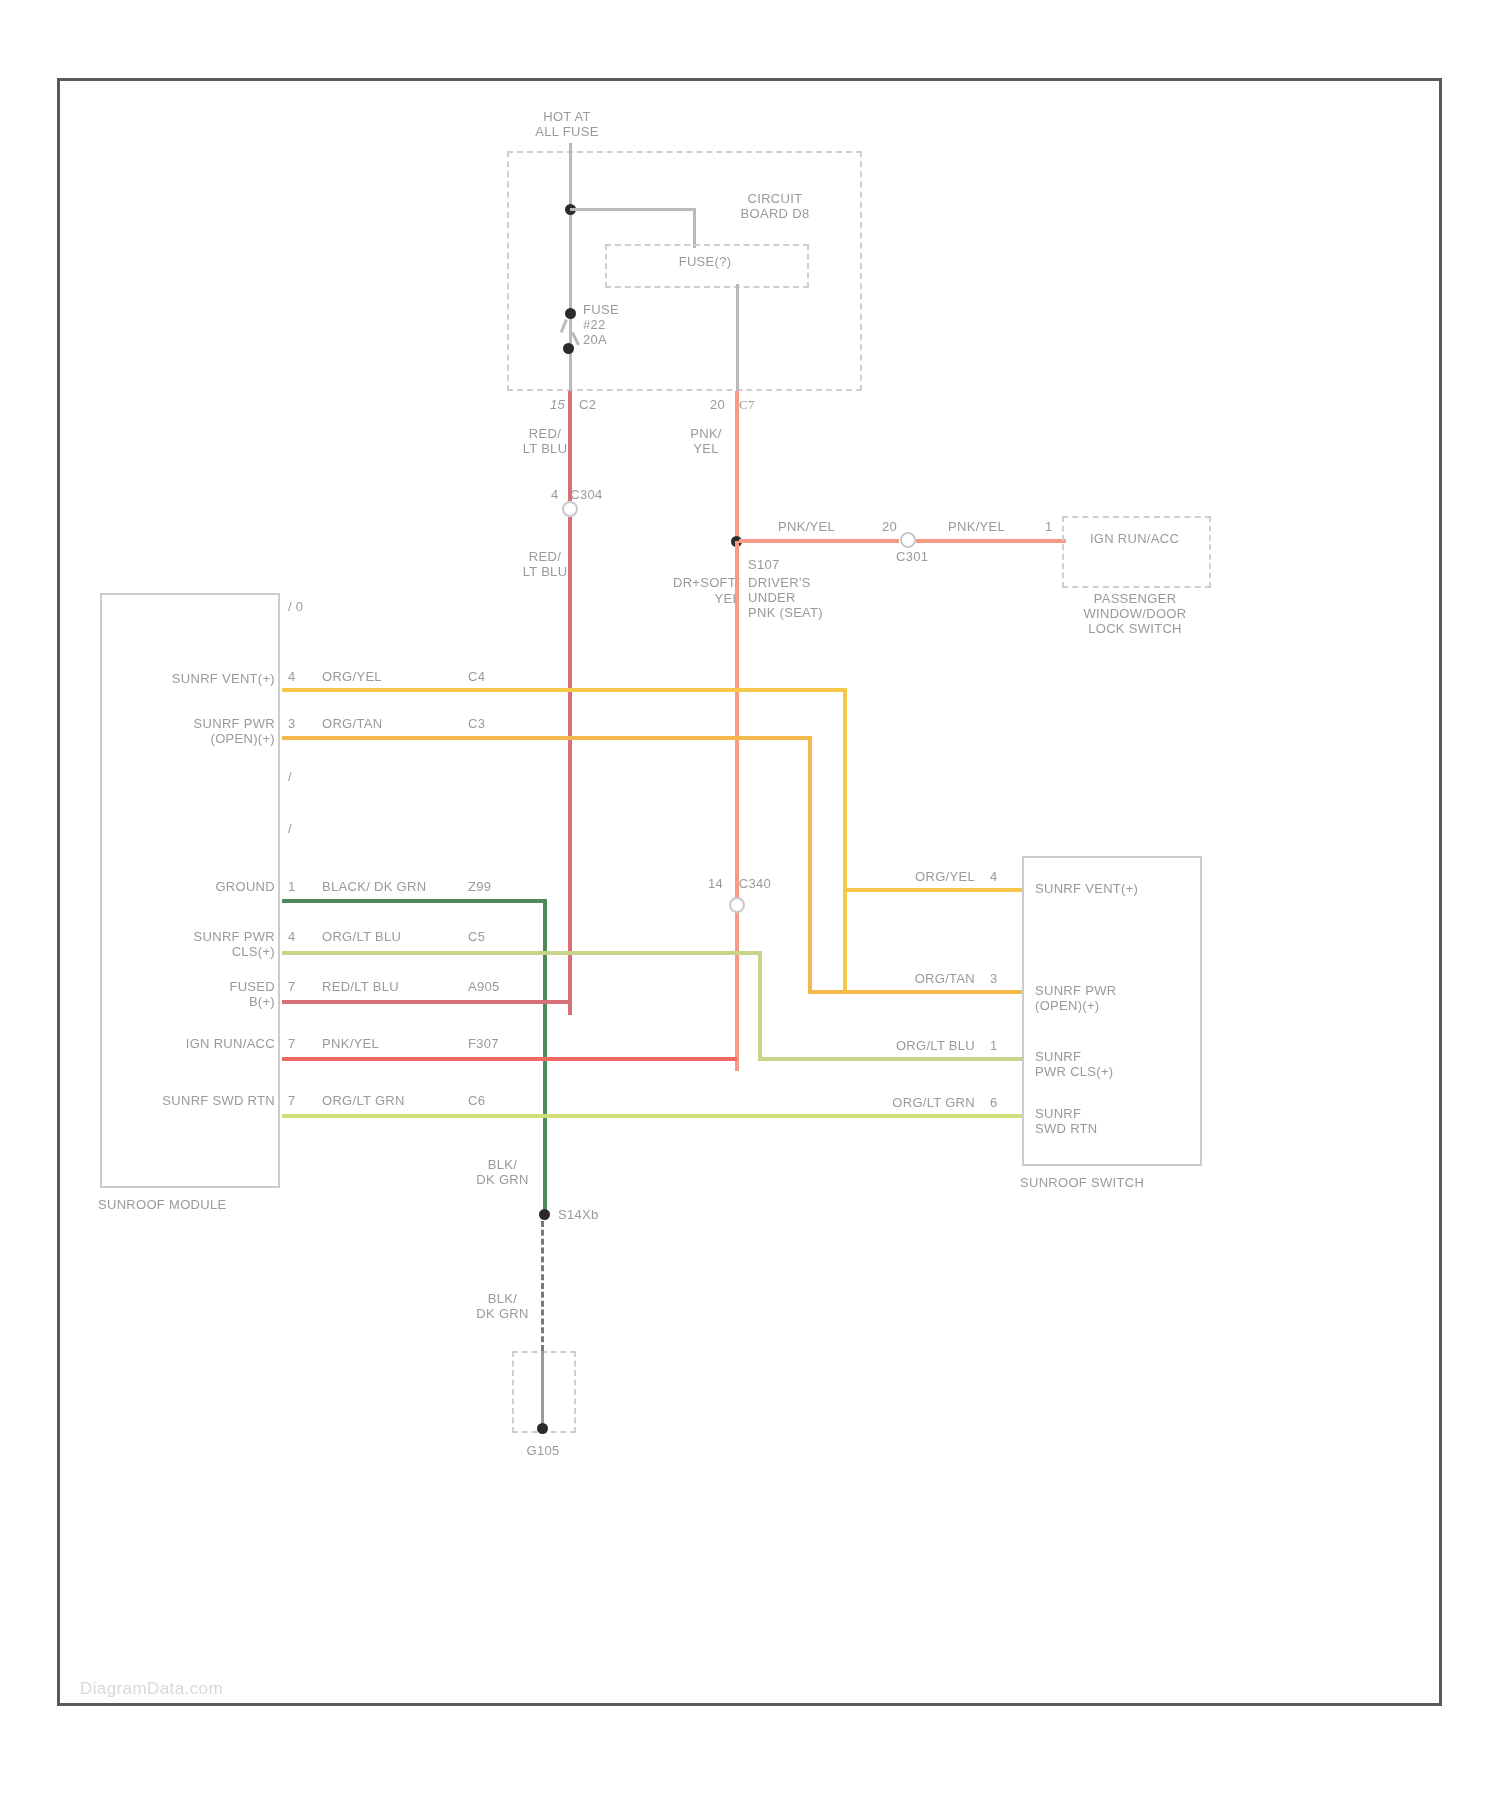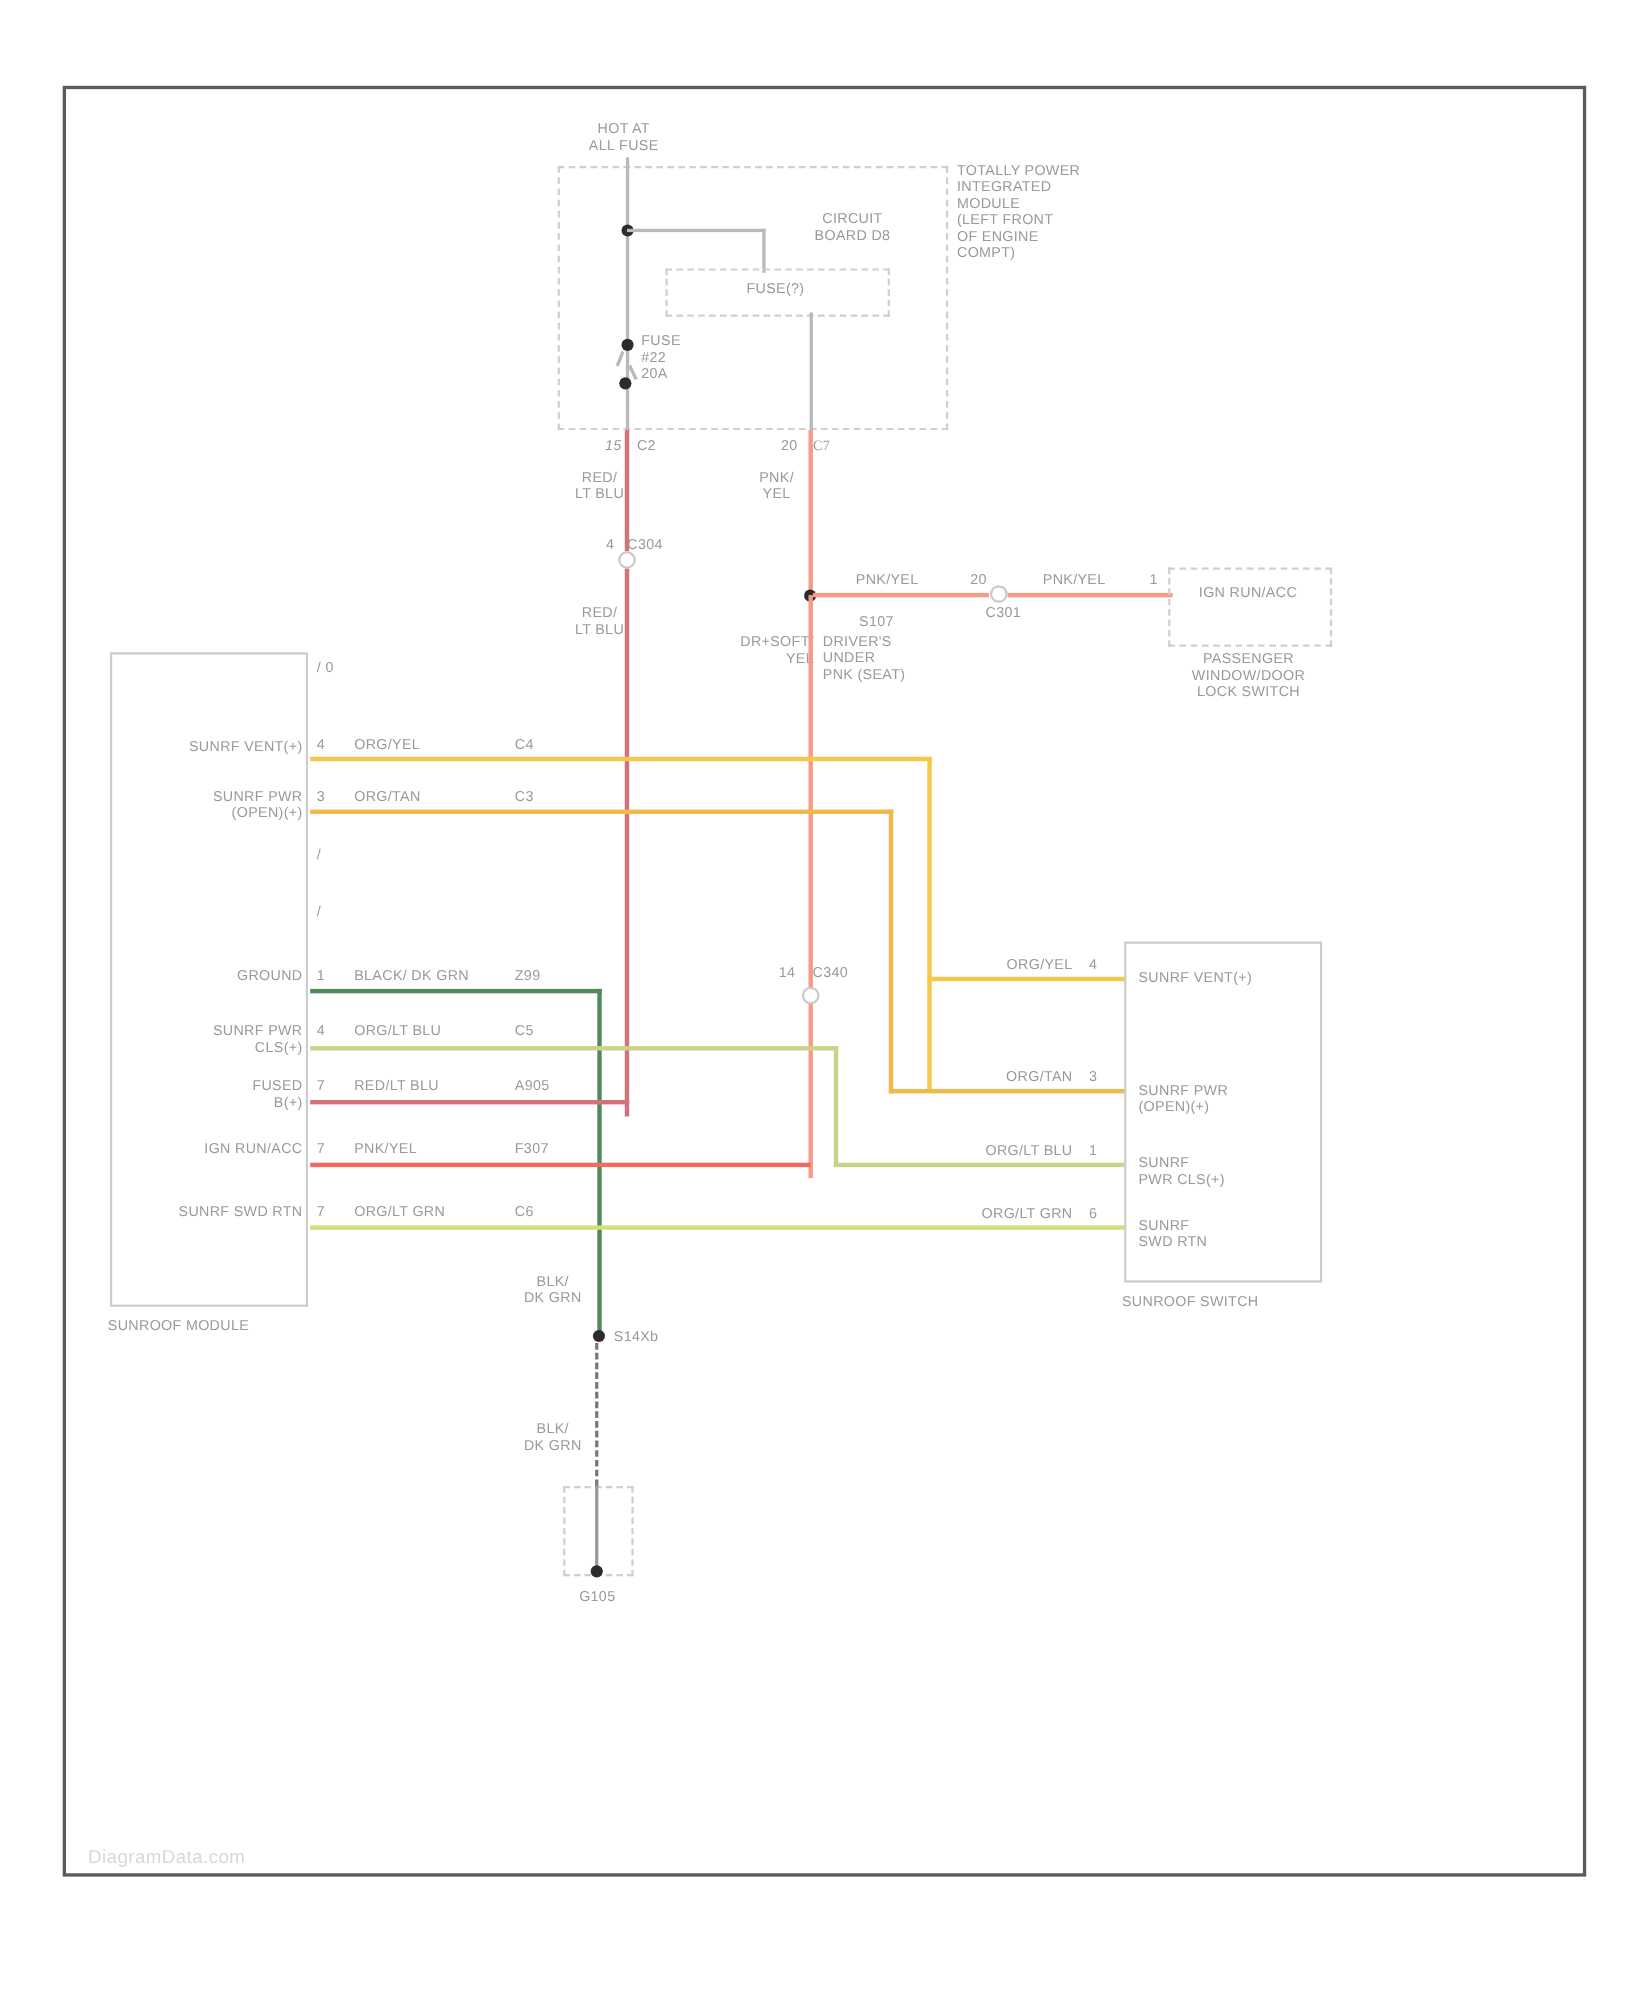--- a/index.html
+++ b/index.html
@@ -46,26 +46,20 @@
     <div class="wire" style="left:676px;top:203px;width:3px;height:110px;background:#b9b9b9;"></div>
 
     <div class="dot" style="left:505px;top:227px;"></div>
     <div class="wire" style="left:505px;top:238px;width:3px;height:14px;background:#b9b9b9;transform:rotate(22deg);transform-origin:top left;"></div>
     <div class="wire" style="left:511px;top:252px;width:3px;height:14px;background:#b9b9b9;transform:rotate(-26deg);transform-origin:top left;"></div>
     <div class="dot" style="left:503px;top:262px;"></div>
     <div class="lbl dd" style="left:523px;top:221px;width:70px;">FUSE
 #22
 20A</div>
 
-    <div class="lbl dd" style="left:810px;top:66px;width:220px;">TOTALLY POWER
-INTEGRATED
-MODULE
-(LEFT FRONT
-OF ENGINE
-COMPT)</div>
 
     <div class="lbl dd" style="left:490px;top:316px;font-style:italic;">15</div>
     <div class="lbl dd" style="left:519px;top:316px;">C2</div>
     <div class="lbl dd" style="left:650px;top:316px;">20</div>
     <div class="lbl dd" style="left:679px;top:316px;font-family:Liberation Serif, serif;">C7</div>
 
     <div class="wire" style="left:508px;top:310px;width:4px;height:110px;background:#d8707a;"></div>
     <div class="lbl dd c" style="left:455px;top:345px;width:60px;">RED/
 LT BLU</div>
 
@@ -74,21 +68,21 @@
 
     <div class="wire" style="left:508px;top:436px;width:4px;height:498px;background:#d8707a;"></div>
     <div class="lbl dd c" style="left:455px;top:468px;width:60px;">RED/
 LT BLU</div>
 
     <div class="wire" style="left:675px;top:310px;width:4px;height:150px;background:#f79a86;"></div>
     <div class="lbl dd c" style="left:618px;top:345px;width:56px;">PNK/
 YEL</div>
 
     <div class="dot" style="left:671px;top:455px;"></div>
-    <div class="lbl dd" style="left:688px;top:476px;margin-left:33px;">S107</div>
+    <div class="lbl dd" style="left:688px;top:476px;">S107</div>
     <div class="lbl dd" style="left:688px;top:494px;width:110px;">DRIVER'S
 UNDER
 PNK (SEAT)</div>
     <div class="lbl dd r" style="left:570px;top:494px;width:110px;">DR+SOFT/</div>
     <div class="lbl dd r" style="left:570px;top:510px;width:110px;">YEL</div>
 
     <div class="wire" style="left:675px;top:460px;width:4px;height:530px;background:#f79a86;"></div>
 
     <div class="wire" style="left:679px;top:458px;width:160px;height:4px;background:#f79a86;"></div>
     <div class="lbl dd" style="left:718px;top:438px;">PNK/YEL</div>

